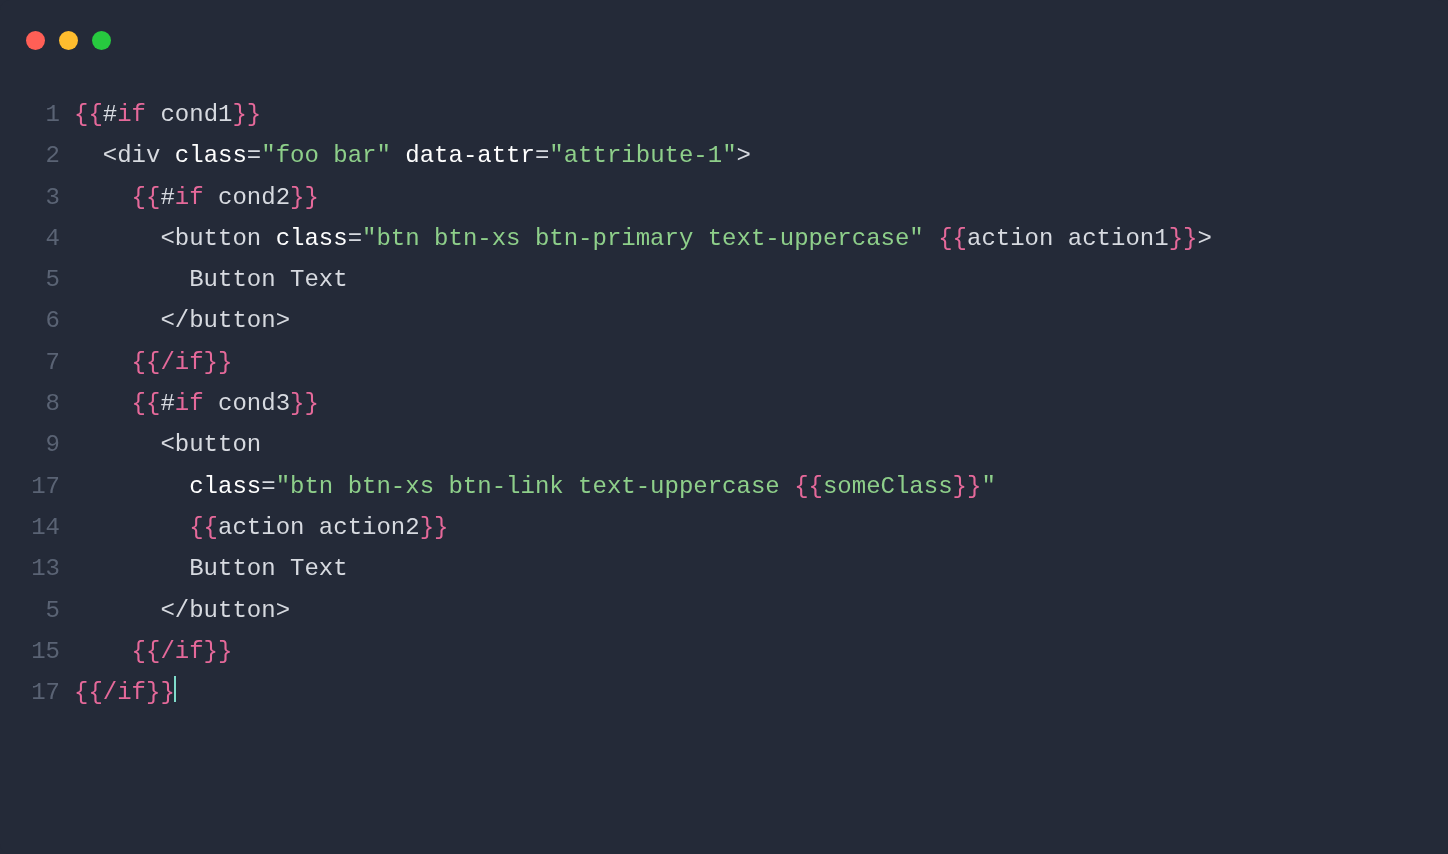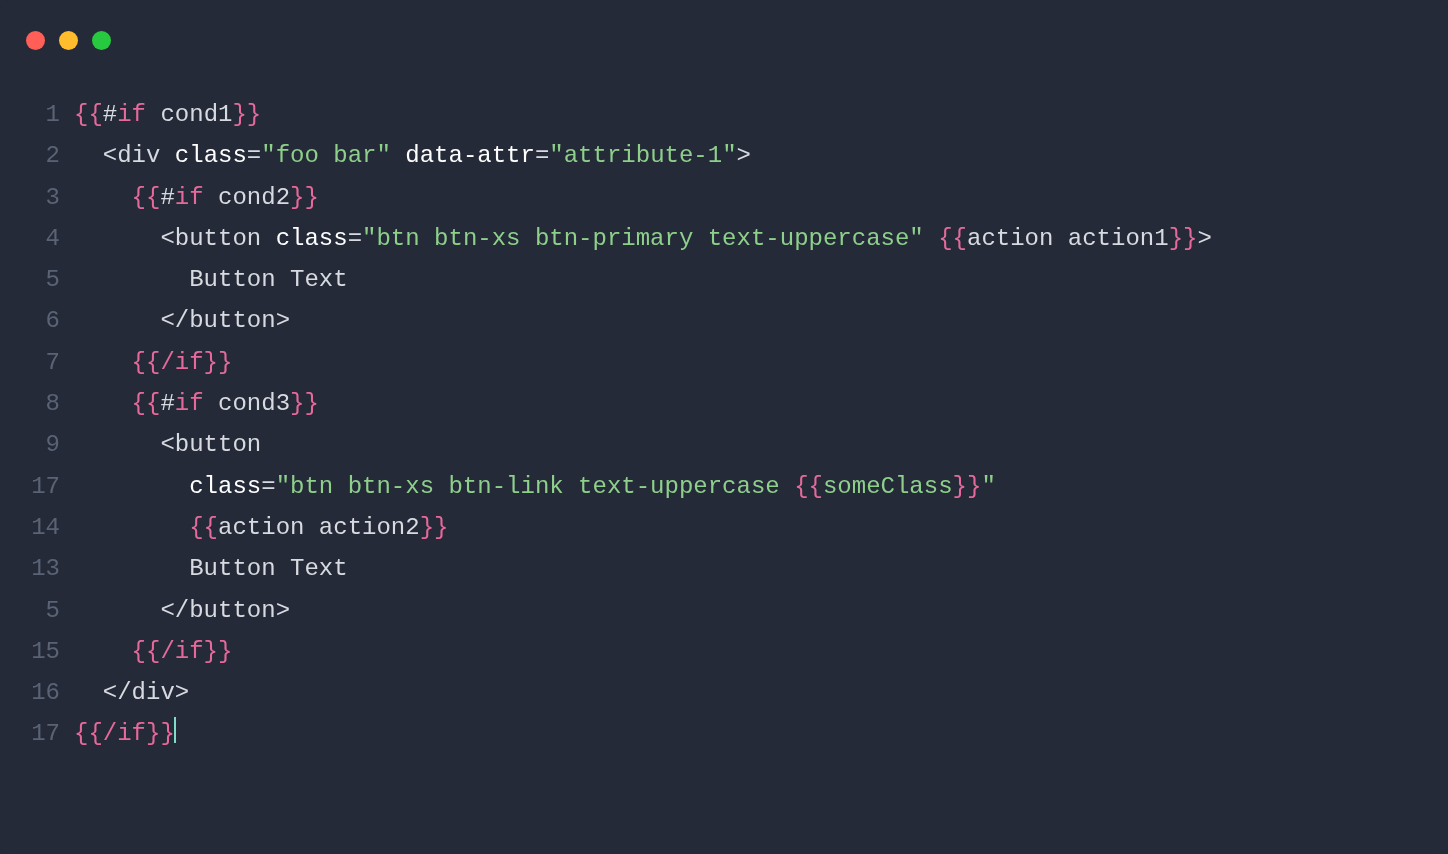--- a/index.html
+++ b/index.html
@@ -101,16 +101,15 @@
       <div class="line"><span class="gutter">5</span><span class="code"><span class="tok-plain">        Button Text</span></span></div>
       <div class="line"><span class="gutter">6</span><span class="code"><span class="tok-plain">      &lt;/button&gt;</span></span></div>
       <div class="line"><span class="gutter">7</span><span class="code"><span class="tok-plain">    </span><span class="tok-pink">{{/if}}</span></span></div>
       <div class="line"><span class="gutter">8</span><span class="code"><span class="tok-plain">    </span><span class="tok-pink">{{</span><span class="tok-plain">#</span><span class="tok-pink">if</span><span class="tok-plain"> cond3</span><span class="tok-pink">}}</span></span></div>
       <div class="line"><span class="gutter">9</span><span class="code"><span class="tok-plain">      &lt;button</span></span></div>
       <div class="line"><span class="gutter">17</span><span class="code"><span class="tok-plain">        </span><span class="tok-white">class</span><span class="tok-plain">=</span><span class="tok-green">"btn btn-xs btn-link text-uppercase </span><span class="tok-pink">{{</span><span class="tok-green">someClass</span><span class="tok-pink">}}</span><span class="tok-green">"</span></span></div>
       <div class="line"><span class="gutter">14</span><span class="code"><span class="tok-plain">        </span><span class="tok-pink">{{</span><span class="tok-plain">action action2</span><span class="tok-pink">}}</span></span></div>
       <div class="line"><span class="gutter">13</span><span class="code"><span class="tok-plain">        Button Text</span></span></div>
       <div class="line"><span class="gutter">5</span><span class="code"><span class="tok-plain">      &lt;/button&gt;</span></span></div>
       <div class="line"><span class="gutter">15</span><span class="code"><span class="tok-plain">    </span><span class="tok-pink">{{/if}}</span></span></div>
-      <div class="line"><span class="gutter">16</span><span class="code"><span class="tok-plain">  &lt;/div&gt;</span></span></div>
       <div class="line"><span class="gutter">17</span><span class="code"><span class="tok-pink">{{/if}}</span><span class="cursor"></span></span></div>
     </div>
 </div>
 
 </body></html>

